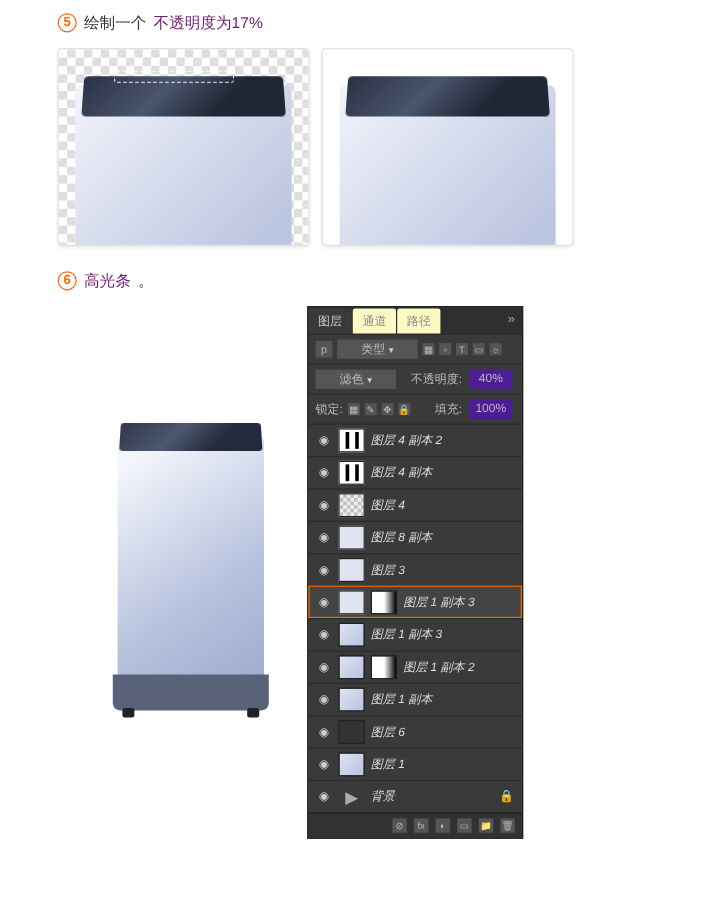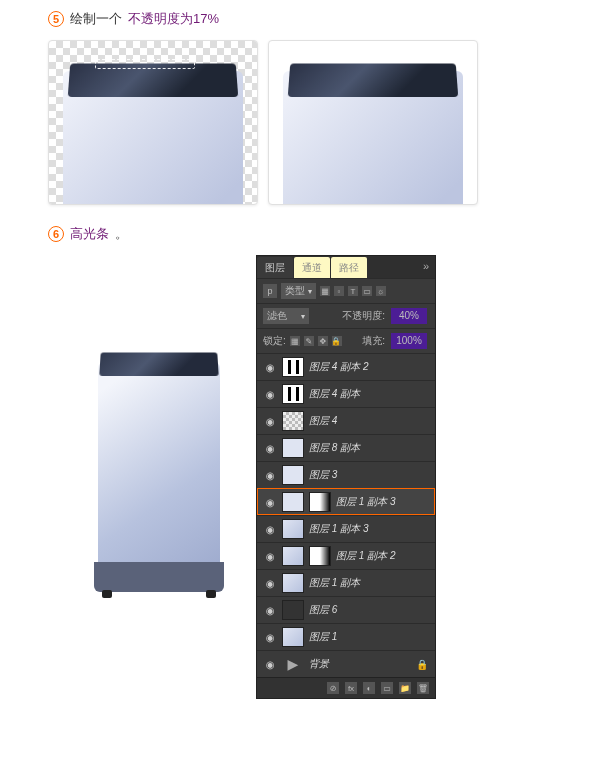--- a/index.html
+++ b/index.html
@@ -42,21 +42,21 @@
     
     .panel { width: 180px; background: #3a3a3a; color: #bbb; font-size: 10px; border: 1px solid #222; }
     .tabs { display: flex; height: 22px; background: #2f2f2f; align-items: flex-end; position: relative; }
     .tab  { padding: 4px 8px 3px; background: #3a3a3a; color: #ccc; border-top-left-radius: 2px; border-top-right-radius: 2px; margin-right: 1px; }
     .tab.inactive { background: #fef9c3; color: #888; }
     .tabs .close { position: absolute; right: 6px; top: 4px; color: #aaa; font-size: 11px; }
 
     .prow { display: flex; align-items: center; gap: 4px; padding: 4px 6px; border-top: 1px solid #2b2b2b; }
     .prow .mini { width: 14px; height: 14px; background: #555; display: flex; align-items: center; justify-content: center; font-size: 9px; }
     .ti { width: 10px; height: 10px; background: #555; display: inline-flex; align-items: center; justify-content: center; font-size: 8px; }
-    .sel { height: 16px; background: #555; display: flex; align-items: center; padding: 0 4px; gap: 3px; min-width: 34px; }
+    .sel { height: 16px; background: #555; display: flex; align-items: center; padding: 0 20px; gap: 3px; min-width: 34px; }
     .sel .arr { font-size: 8px; color: #ccc; margin-left: auto; }
     .val { height: 16px; background: #4c1d95; width: 36px; text-align: center; line-height: 16px; margin: 0 2px; }
 
     .layers { max-height: 330px; }
     .row { display: flex; align-items: center; height: 27px; padding: 0 6px; gap: 5px; border-top: 1px solid #2b2b2b; background: #3a3a3a; }
     .row.sel-row { outline: 1.5px solid #f60; outline-offset: -1px; position: relative; z-index: 2; background: #444; }
     .eye { width: 14px; text-align: center; font-size: 10px; color: #ccc; }
     .thumb { width: 22px; height: 20px; border: 1px solid #222; background: #888; flex-shrink: 0; display: flex; align-items: center; justify-content: center; font-size: 10px; }
     .thumb.chk {
       background-image:

